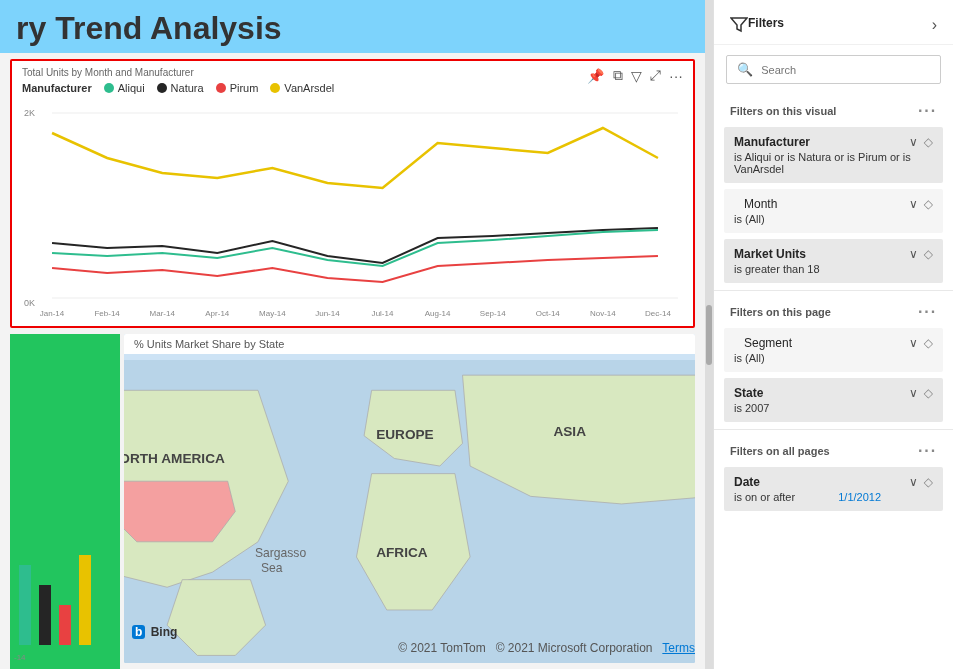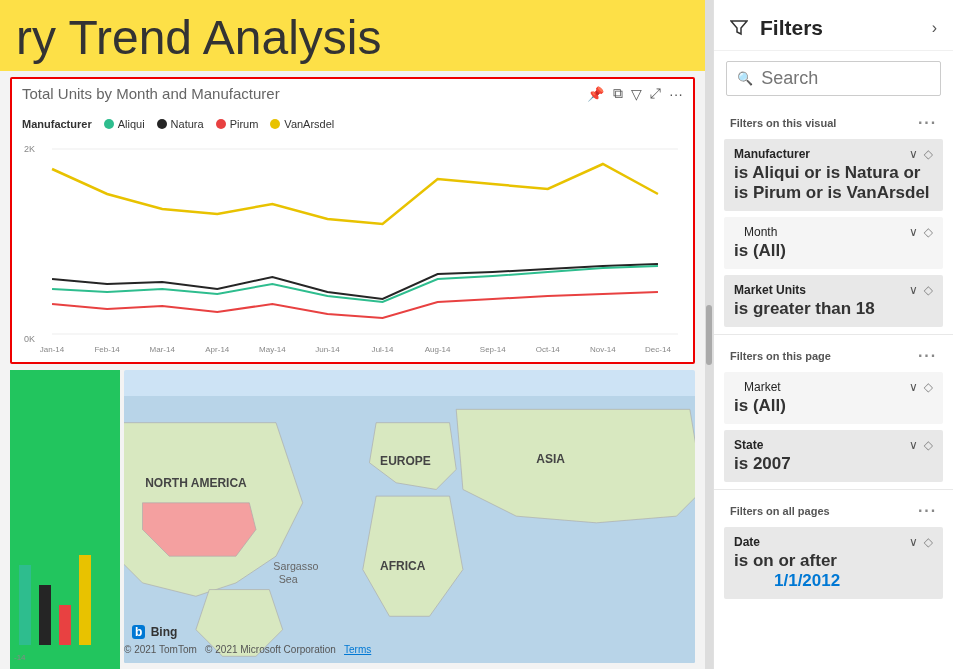--- a/index.html
+++ b/index.html
@@ -8,25 +8,25 @@
     
     .main-area {
       flex: 1;
       display: flex;
       flex-direction: column;
       overflow: hidden;
       position: relative;
     }
 
     .page-title {
-      font-size: 48px;
-      font-weight: 400;
+      font-size: 32px;
+      font-weight: 700;
       color: #333;
       padding: 10px 16px 6px 16px;
-      background: #fde047;
+      background: #7dd3fc;
     }
 
     .chart-container {
       margin: 6px 10px 6px 10px;
       background: white;
       border: 2px solid #e00;
       border-radius: 2px;
       padding: 6px 10px 8px 10px;
       position: relative;
       flex-shrink: 0;
@@ -41,23 +41,23 @@
       align-items: center;
       color: #555;
     }
 
     .chart-toolbar span {
       cursor: pointer;
       font-size: 14px;
     }
 
     .chart-subtitle {
-      font-size: 15px;
+      font-size: 10px;
       color: #666;
-      margin-bottom: 16px;
+      margin-bottom: 4px;
     }
 
     .legend {
       display: flex;
       align-items: center;
       gap: 12px;
       font-size: 11px;
       color: #333;
       margin-bottom: 4px;
       flex-wrap: wrap;
@@ -160,22 +160,22 @@
       background: #0078d4;
       border-radius: 3px;
       padding: 0 3px;
       margin-right: 2px;
     }
 
     .map-copyright {
       position: absolute;
       bottom: 8px;
       left: 0; right: 0;
-      text-align: left;
-      font-size: 10px;
+      text-align: right;
+      font-size: 12px;
       color: #555;
     }
 
     .map-copyright a { color: #0078d4; text-decoration: underline; }
 
     
     .scrollbar-divider {
       width: 8px;
       background: #ddd;
       display: flex;
@@ -204,23 +204,22 @@
     .filters-header {
       display: flex;
       align-items: center;
       justify-content: space-between;
       padding: 16px 16px 10px 16px;
       border-bottom: 1px solid #f0f0f0;
     }
 
     .filters-header-left {
       display: flex;
-      align-items: center;
-      gap: 12px;
-      font-size: 21px;
+      gap: 0;
+      font-size: 12px;
       font-weight: 600;
       color: #252525;
     }
 
     .filters-header-arrow {
       font-size: 16px;
       color: #555;
       cursor: pointer;
     }
 
@@ -231,21 +230,21 @@
       border: 1px solid #ccc;
       border-radius: 2px;
       padding: 6px 10px;
       margin: 10px 12px;
     }
 
     .search-icon { color: #888; font-size: 13px; }
     .search-input {
       border: none;
       outline: none;
-      font-size: 18px;
+      font-size: 11px;
       color: #333;
       width: 100%;
       background: transparent;
     }
 
     .section-header {
       padding: 8px 16px 4px 16px;
       font-size: 11px;
       font-weight: 600;
       color: #555;
@@ -286,23 +285,22 @@
     .filter-actions {
       display: flex;
       gap: 6px;
       align-items: center;
     }
 
     .filter-chevron { font-size: 12px; color: #555; cursor: pointer; }
     .filter-clear { font-size: 12px; color: #888; cursor: pointer; }
 
     .filter-value {
-      font-size: 17px;
+      font-size: 11px;
       color: #333;
-      font-weight: bold;
     }
 
     .divider-line {
       height: 1px;
       background: #e8e8e8;
       margin: 4px 0;
     }
   </style>
 </head>
 <body>
@@ -380,20 +378,21 @@
       <svg width="90" height="120" viewBox="0 0 90 120">
         <rect x="5" y="20" width="12" height="80" fill="#2ebd8e"></rect>
         <rect x="25" y="40" width="12" height="60" fill="#252525"></rect>
         <rect x="45" y="60" width="12" height="40" fill="#e84141"></rect>
         <rect x="65" y="10" width="12" height="90" fill="#e8c200"></rect>
         <text x="0" y="115" font-size="8" fill="#888">-14</text>
       </svg>
     </div>
 
     <div class="map-container">
+      <div class="map-title">% Units Market Share by State</div>
       <div class="map-body">
 
         <svg class="map-svg" viewBox="0 0 560 200" preserveAspectRatio="xMidYMid slice">
 
           <rect width="560" height="200" fill="#b8d4e8"></rect>
 
           <path d="M 30,20 L 180,20 L 190,50 L 200,80 L 180,120 L 150,140 L 120,150 L 80,140 L 50,110 L 30,80 Z" fill="#d8e8c0" stroke="#aaa" stroke-width="0.5"></path>
 
           <path d="M 80,80 L 160,80 L 165,100 L 150,120 L 100,120 L 80,100 Z" fill="#f4a0a0" stroke="#aaa" stroke-width="0.5"></path>
 
@@ -489,21 +488,21 @@
 
   <div class="divider-line"></div>
 
   <div class="section-header">
     <span>Filters on this page</span>
     <span class="section-dots">···</span>
   </div>
 
   <div class="filter-card">
     <div class="filter-card-header">
-      <span class="filter-name normal">Market</span>
+      <span class="filter-name normal">Segment</span>
       <div class="filter-actions">
         <span class="filter-chevron">∨</span>
         <span class="filter-clear">◇</span>
       </div>
     </div>
     <div class="filter-value">is (All)</div>
   </div>
 
   <div class="filter-card active">
     <div class="filter-card-header">

